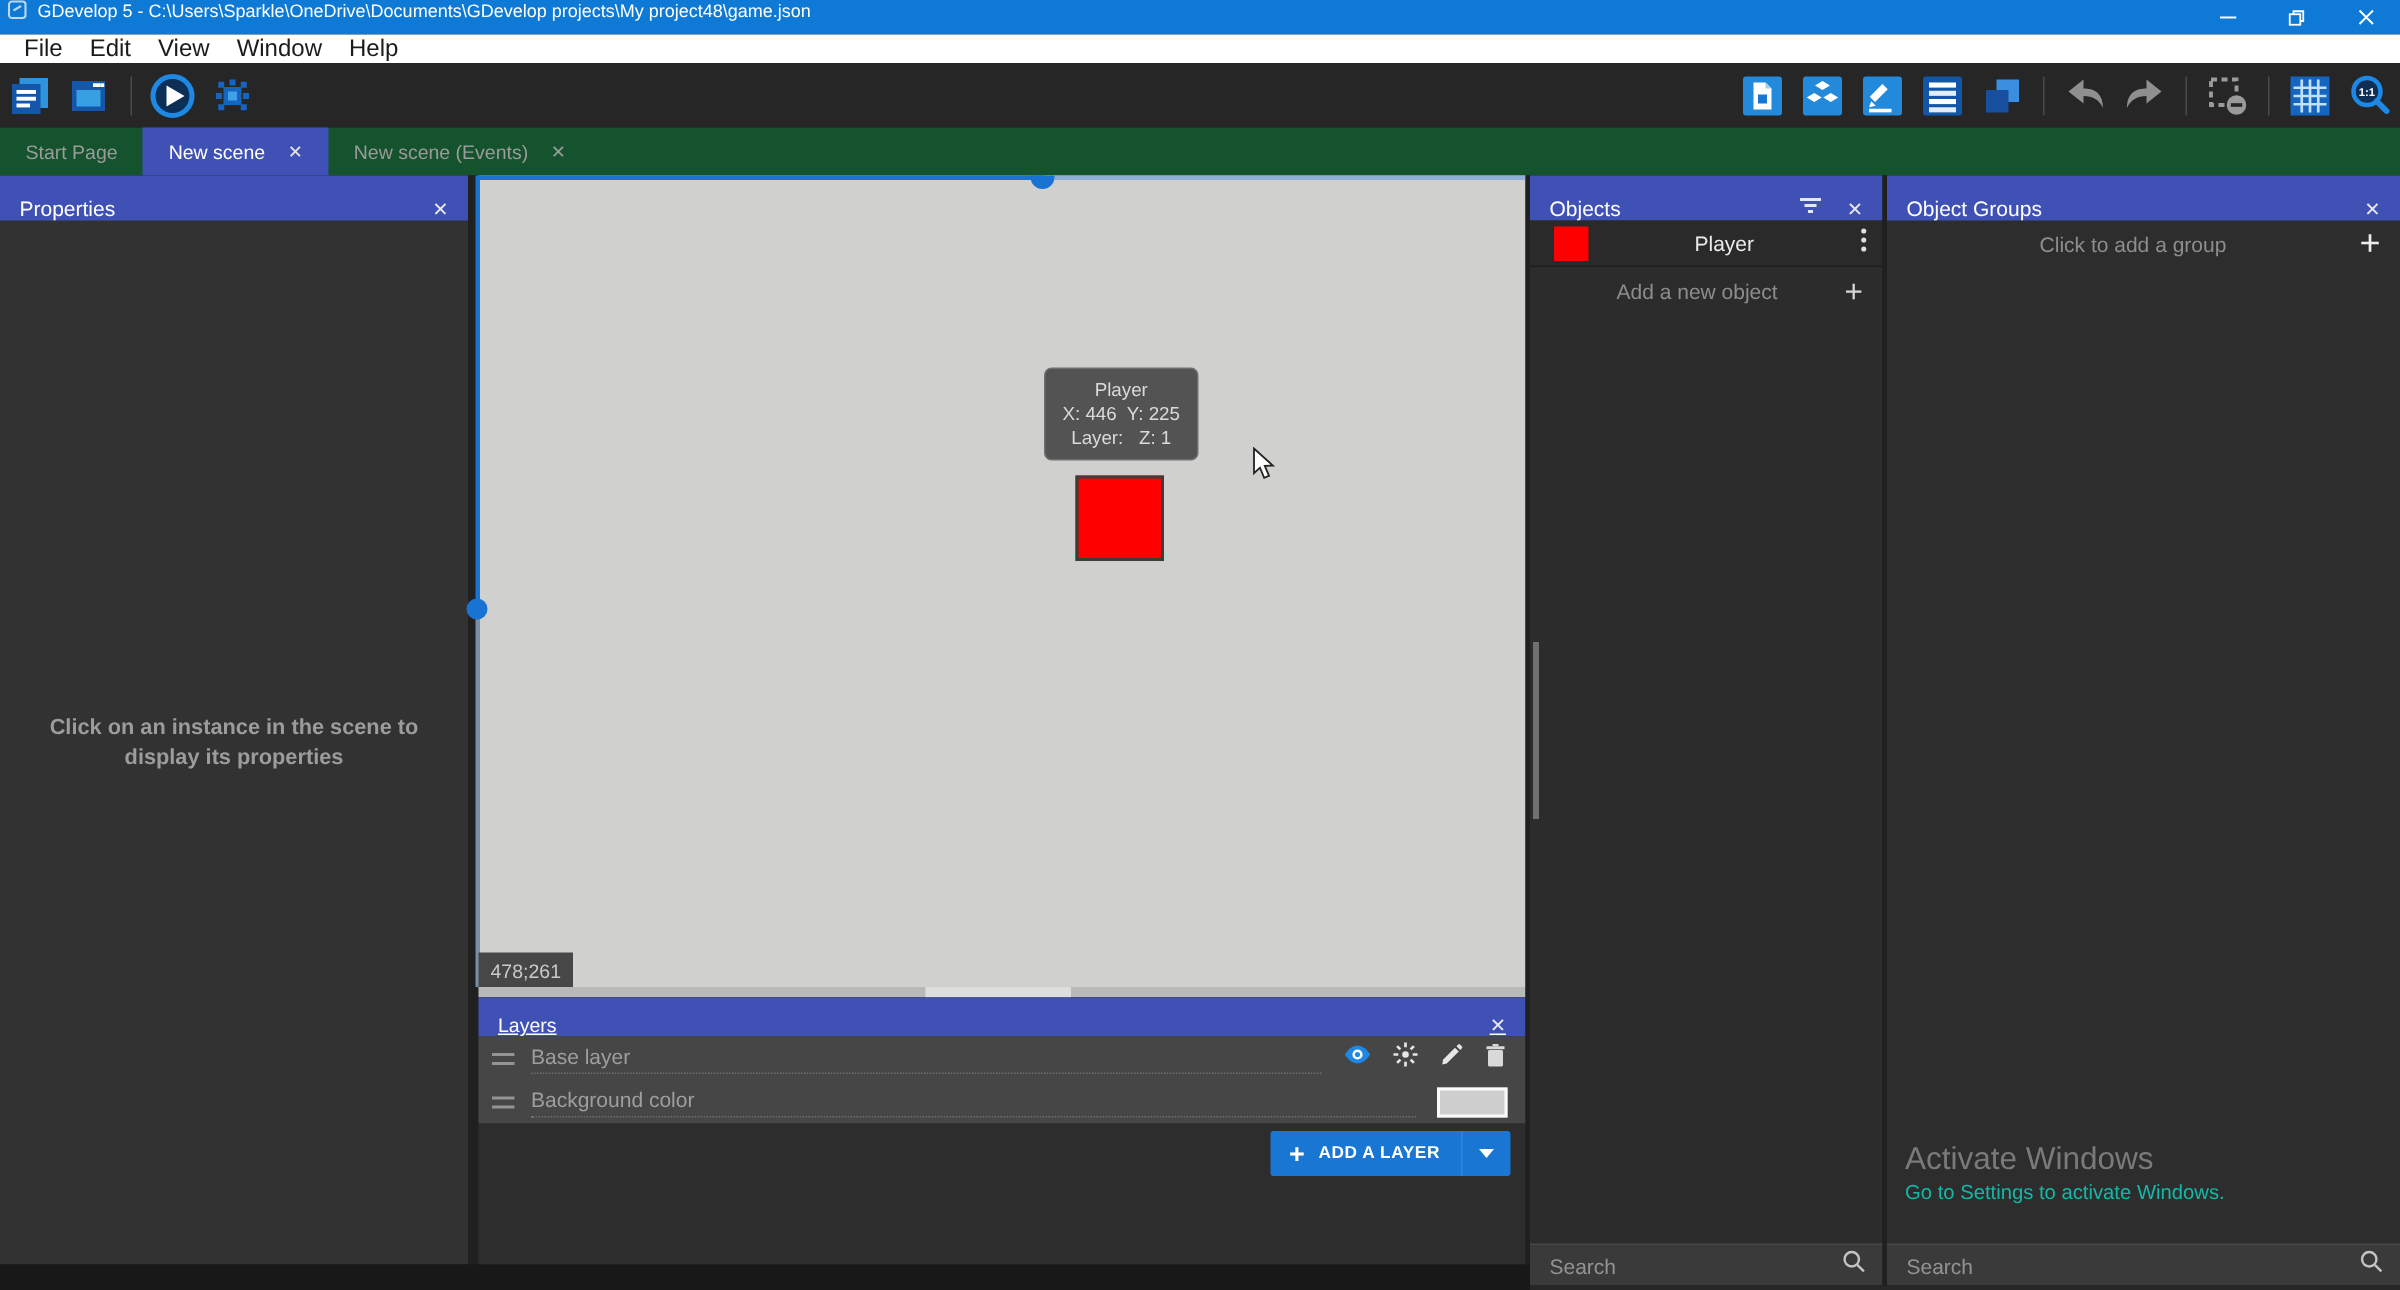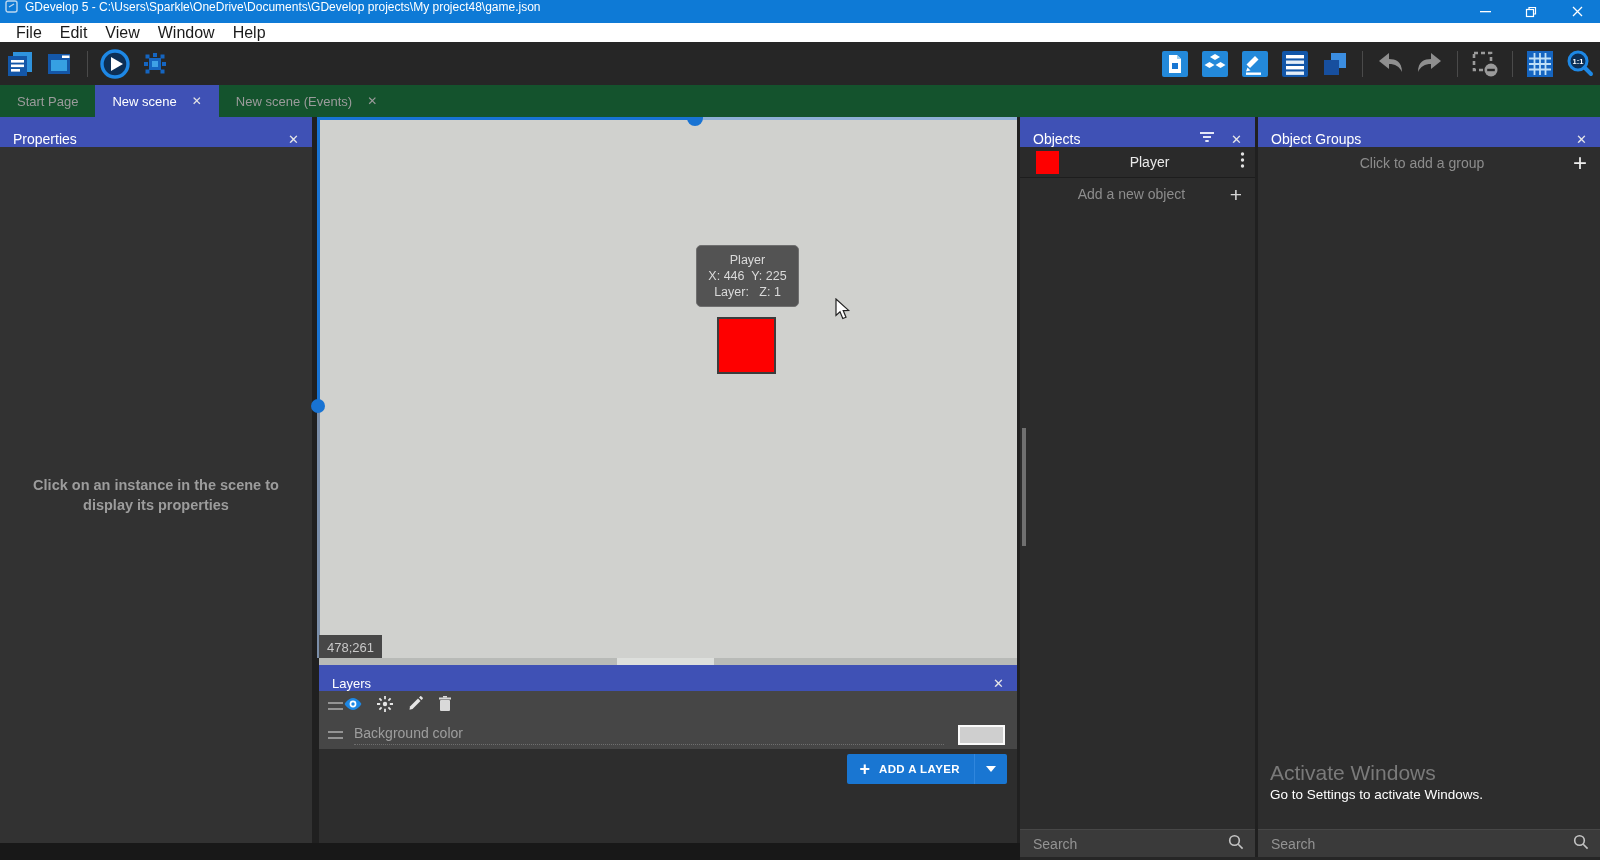--- a/index.html
+++ b/index.html
@@ -66,21 +66,21 @@
     display:flex; flex-direction:column; align-items:center; justify-content:center; line-height:16px; }
   .scene-tooltip span { white-space:pre; }
   .coords { left:319px; top:635px; height:24px; background:#474747; color:#c9c9c9;
     font-size:13px; display:flex; align-items:center; padding:0 8px; }
   .hstrip { left:319px; top:658px; width:698px; height:7px; background:#b8bab7; }
   .hthumb { left:617px; top:658px; width:97px; height:7px; background:#dddfdc; }
   .cursor { left:834px; top:298px; }
 
   
   .layers { left:319px; top:665px; width:698px; height:178px; background:#2d2d2d; }
-  .layers .panel-header { height:26px; font-size:13px; }
+  .layers .panel-header { height:26px; font-size:13px;text-decoration:underline; }
   .lrows { background:#464646; }
   .lrow { height:29px; display:flex; align-items:center; padding:0 10px 0 9px; }
   .drag { width:15px; height:8px; border-top:2px solid #949494; border-bottom:2px solid #949494; }
   .lname { flex:1; color:#9e9e9e; font-size:14px; margin-left:11px; border-bottom:1px dotted #6e6e6e;
     padding-bottom:3px; margin-right:14px; }
   .licons { display:flex; align-items:center; gap:13px; margin-right:2px; }
   .swatch { width:47px; height:20px; background:#cfcfcf; border:2px solid #fafafa; margin-right:2px; }
   .lbottom { position:relative; height:94px; background:#2d2d2d; }
   .add-layer { position:absolute; right:10px; top:5px; height:30px; background:#1976d2; border-radius:2px;
     display:flex; align-items:center; color:#fff; }
@@ -104,21 +104,21 @@
 
   .searchbar { height:28px; background:#3a3a3a; border-top:1px solid #474747;
     display:flex; align-items:center; padding:0 11px; }
   .searchbar input { flex:1; background:transparent; border:none; outline:none;
     color:#cfcfcf; font-size:14px; font-family:"Liberation Sans", sans-serif; }
   .searchbar input::placeholder { color:#939393; }
   .sb-obj { left:1020px; top:829px; width:235px; }
   .sb-grp { left:1258px; top:829px; width:342px; }
 
   .watermark1 { left:1270px; top:761px; color:#7a7a7a; font-size:21px; }
-  .watermark2 { left:1270px; top:787px; color:#ffffff; font-size:13.5px; }
+  .watermark2 { left:1270px; top:787px; color:#14b8a6; font-size:13.5px; }
 
   .bottom-left { left:0; top:843px; width:1020px; height:17px; background:#181818; }
   .bottom-right { left:1020px; top:857px; width:580px; height:3px; background:#262626; }
 </style>
 </head>
 <body>
 
 <div class="abs titlebar">
   <span class="app-ico">
     <svg width="13" height="13" viewBox="0 0 13 13">
@@ -328,20 +328,21 @@
 <div class="abs hthumb"></div>
 
 <div class="abs layers">
   <div class="panel-header">
     <span class="ph-title">Layers</span>
     <span class="phx">✕</span>
   </div>
   <div class="lrows">
     <div class="lrow">
       <span class="drag"></span>
+      <span class="lname">Base layer</span>
       <span class="licons">
         <span>
           <svg width="20" height="18" viewBox="0 0 20 18">
               <path d="M10 3 C5 3 1.6 9 1.6 9 C1.6 9 5 15 10 15 C15 15 18.4 9 18.4 9 C18.4 9 15 3 10 3 Z" fill="#1e88e5"></path>
               <circle cx="10" cy="9" r="3.4" fill="#fff"></circle>
               <circle cx="10" cy="9" r="1.7" fill="#1e88e5"></circle>
             </svg>
         </span>
         <span>
           <svg width="18" height="18" viewBox="0 0 18 18" stroke="#e6e6e6" stroke-width="1.8">

